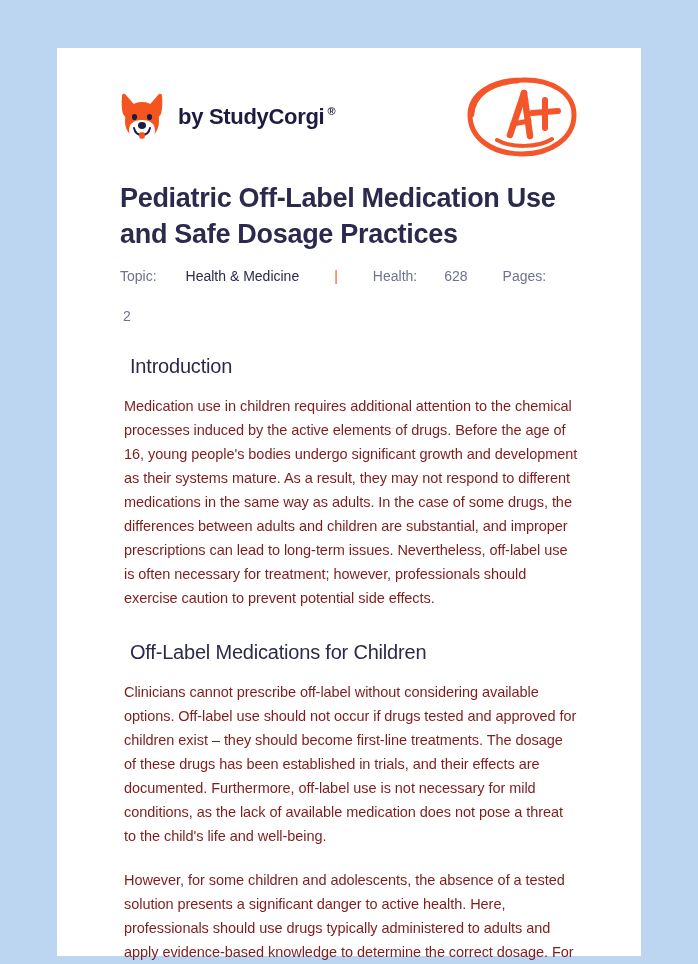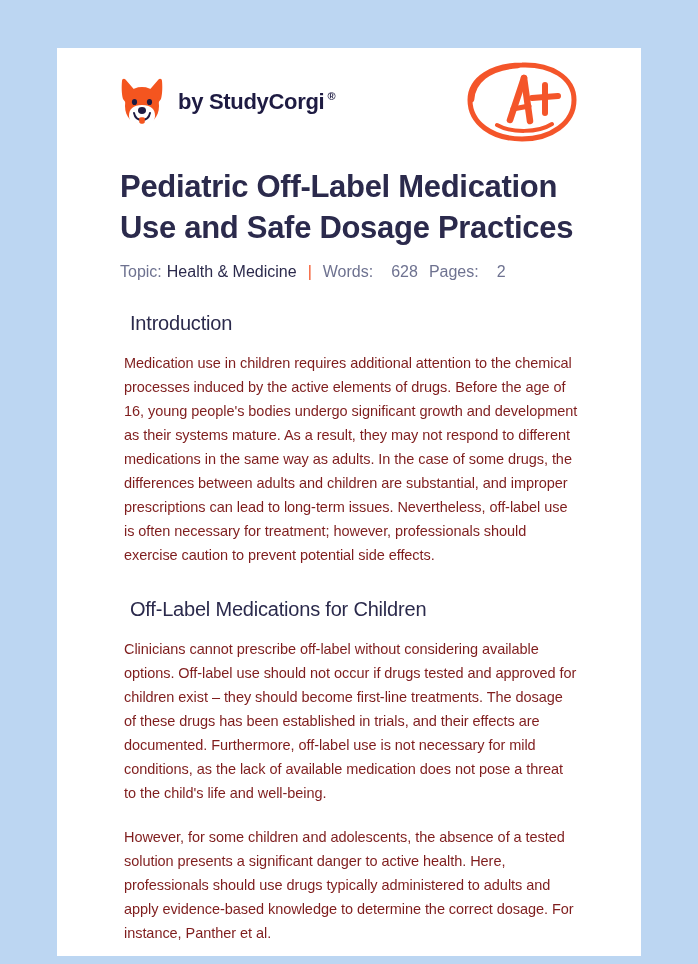--- a/index.html
+++ b/index.html
@@ -25,21 +25,21 @@
   .page-inner {
     padding: 0 63px;
   }
 
   
   .header {
     height: 100px;
     display: flex;
     align-items: center;
     justify-content: space-between;
-    padding-top: 4px;
+    padding-top: 19px;
   }
   .brand {
     display: flex;
     align-items: center;
     gap: 14px;
   }
   .corgi-icon {
     width: 44px;
     height: 50px;
     display: block;
@@ -65,46 +65,47 @@
   .aplus-badge {
     width: 112px;
     height: 86px;
     flex: 0 0 auto;
     display: block;
   }
 
   
   .doc-title {
     margin: 14px 0 0 0;
-    font-size: 31px;
+    font-size: 27px;
     line-height: 1.33;
     font-weight: bold;
     color: #2b2a4c;
     letter-spacing: -0.3px;
   }
   .meta {
     margin-top: 15px;
-    font-size: 16px;
+    font-size: 14px;
     color: #6e7290;
     display: flex;
     align-items: flex-start;
     flex-wrap: wrap;
+    gap: 24px;
   }
   .meta-label { color: #6e7290; }
   .meta-strong {
     color: #2b2a4c;
     font-weight: normal;
     margin-left: 5px;
   }
   .meta-sep {
     color: #f4552a;
     margin: 0 11px;
   }
   .meta-words { color: #6e7290; }
-  .meta-val { color: #6e7290; margin-left: 18px; }
+  .meta-val { color: #6e7290; margin-left: 3px; }
   .meta-pages { color: #6e7290; margin-left: 11px; }
 
   
   h2.section-heading {
     margin: 29px 0 0 10px;
     font-size: 20px;
     line-height: 1.3;
     font-weight: normal;
     color: #2b2a4c;
     letter-spacing: -0.2px;
@@ -169,21 +170,21 @@
         <path d="M66 39 L92 37" fill="none" stroke="#f4552a" stroke-width="6" stroke-linecap="round"></path>
       </svg>
     </div>
 
     <h1 class="doc-title">Pediatric Off-Label Medication Use and Safe Dosage Practices</h1>
 
     <div class="meta">
       <span class="meta-label">Topic:</span>
       <span class="meta-strong">Health &amp; Medicine</span>
       <span class="meta-sep">|</span>
-      <span class="meta-words">Words:</span>
+      <span class="meta-words">Health:</span>
       <span class="meta-val">628</span>
       <span class="meta-pages">Pages:</span>
       <span class="meta-val">2</span>
     </div>
 
     <h2 class="section-heading">Introduction</h2>
     <p class="para">Medication use in children requires additional attention to the chemical processes induced by the active elements of drugs. Before the age of 16, young people's bodies undergo significant growth and development as their systems mature. As a result, they may not respond to different medications in the same way as adults. In the case of some drugs, the differences between adults and children are substantial, and improper prescriptions can lead to long-term issues. Nevertheless, off-label use is often necessary for treatment; however, professionals should exercise caution to prevent potential side effects.</p>
 
     <h2 class="section-heading">Off-Label Medications for Children</h2>
     <p class="para">Clinicians cannot prescribe off-label without considering available options. Off-label use should not occur if drugs tested and approved for children exist – they should become first-line treatments. The dosage of these drugs has been established in trials, and their effects are documented. Furthermore, off-label use is not necessary for mild conditions, as the lack of available medication does not pose a threat to the child's life and well-being.</p>

